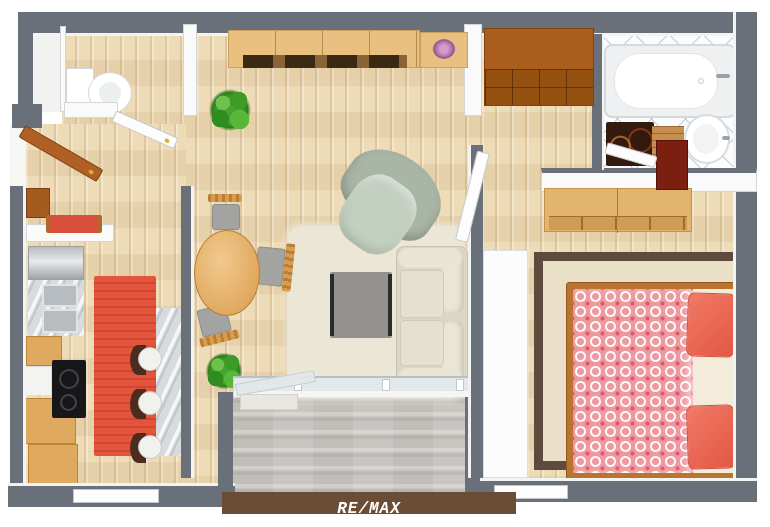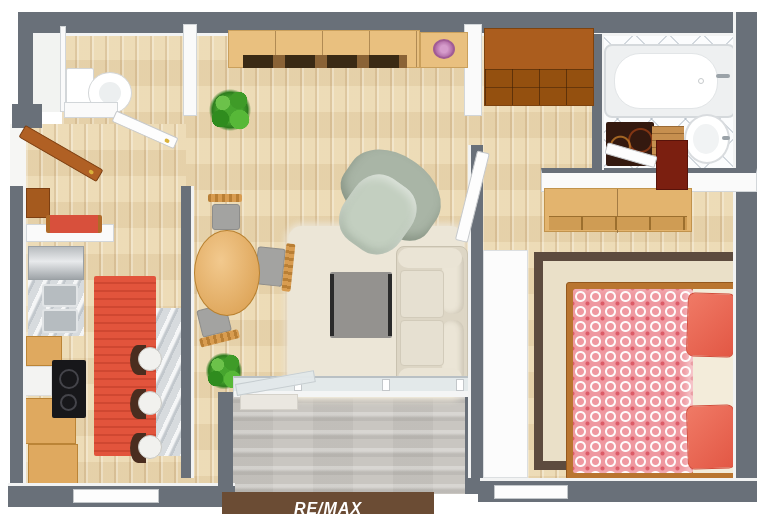--- a/index.html
+++ b/index.html
@@ -169,21 +169,21 @@
   <div class="wall" style="left:218px;top:392px;width:15px;height:112px;z-index:10;"></div>
   <div class="wall" style="left:465px;top:392px;width:15px;height:102px;z-index:10;"></div>
   <div class="glass" style="left:233px;top:376px;width:247px;height:20px;border-top:2px solid #b9c0c4;z-index:10;">
     <div style="left:0;top:13px;width:245px;height:6px;background:#f4f5f5;"></div>
     <div style="left:60px;top:1px;width:8px;height:12px;background:#ffffff;border:1px solid #c3c7ca;"></div>
     <div style="left:148px;top:1px;width:8px;height:12px;background:#ffffff;border:1px solid #c3c7ca;"></div>
     <div style="left:222px;top:1px;width:8px;height:12px;background:#ffffff;border:1px solid #c3c7ca;"></div>
   </div>
   <div style="left:240px;top:394px;width:58px;height:16px;background:#eae7e0;border:1px solid #d5d2ca;z-index:10;"></div>
   <div style="left:236px;top:384px;width:80px;height:12px;background:rgba(225,232,234,.95);border:1px solid #c6cdd0;transform:rotate(-10deg);transform-origin:left center;z-index:11;"></div>
-  <div style="left:222px;top:492px;width:212px;height:22px;background:#6b4c34;overflow:hidden;z-index:12;">
+  <div style="left:222px;top:492px;width:294px;height:22px;background:#6b4c34;overflow:hidden;z-index:12;font-family:Liberation Mono, monospace;">
     <span class="watermark">RE/MAX</span>
   </div>
 
   <div class="iwall" style="left:60px;top:26px;width:6px;height:86px;z-index:10;"></div>
   <div class="iwall" style="left:183px;top:24px;width:14px;height:92px;z-index:10;"></div>
   <div class="iwall" style="left:64px;top:102px;width:54px;height:16px;z-index:10;"></div>
   <div class="iwall" style="left:26px;top:224px;width:88px;height:18px;z-index:10;"></div>
   <div class="wall" style="left:181px;top:186px;width:13px;height:292px;border-right:3px solid #f2f3f3;z-index:10;"></div>
   <div class="wall" style="left:468px;top:145px;width:15px;height:333px;border-left:3px solid #f2f3f3;z-index:10;"></div>
   <div class="iwall" style="left:464px;top:24px;width:18px;height:92px;z-index:10;"></div>

